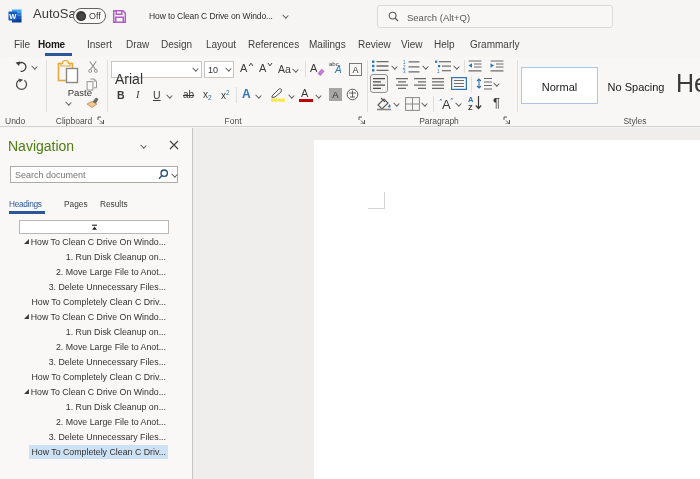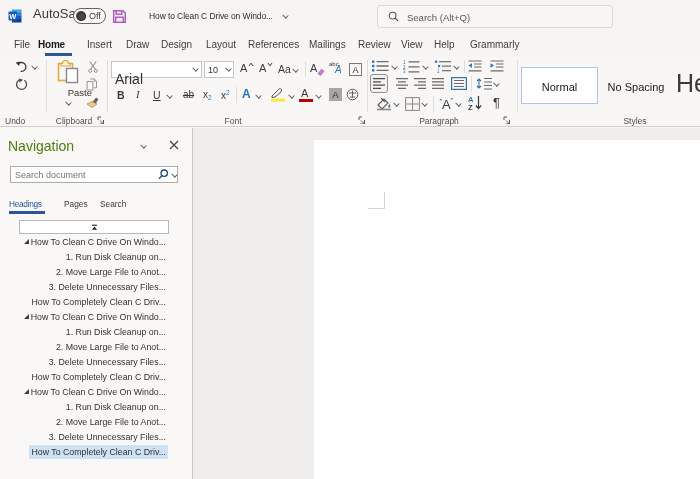--- a/index.html
+++ b/index.html
@@ -267,21 +267,21 @@
 </svg>
 <div class="a" style="left:10px;top:166px;width:168px;height:17px;background:#fff;border:1px solid #aeaca9"></div>
 <div class="a" style="left:15px;top:170px;font-size:9px;color:#767471">Search document</div>
 <svg class="a" style="left:158px;top:169px" width="11" height="11" viewBox="0 0 11 11">
  <circle cx="6.2" cy="4.2" r="3.2" fill="none" stroke="#1f4e79" stroke-width="1.3"></circle>
  <line x1="3.8" y1="6.8" x2="1" y2="9.8" stroke="#1f4e79" stroke-width="1.3"></line>
 </svg>
 <div class="chev" style="left:172px;top:172px"></div>
 <div class="a" style="left:9px;top:199px;font-size:8.3px;color:#2b579a;font-weight:normal;letter-spacing:-0.3px">Headings</div>
 <div class="a" style="left:64px;top:199px;font-size:8.3px;color:#3b3a39">Pages</div>
-<div class="a" style="left:100px;top:199px;font-size:8.3px;color:#3b3a39">Search</div>
+<div class="a" style="left:100px;top:199px;font-size:8.3px;color:#3b3a39">Results</div>
 <div class="a" style="left:9px;top:211px;width:36px;height:2.5px;background:#2b579a"></div>
 
 <div class="a" style="left:19px;top:220px;width:150px;height:14px;background:#fff;border:1px solid #b8b8b8"></div>
 <svg class="a" style="left:91px;top:224px" width="7" height="7" viewBox="0 0 8 7">
  <path d="M1.2 0.9 h5.6" stroke="#222" stroke-width="1.3"></path>
  <path d="M4 2.3 L6.8 6 H1.2 z" fill="#222"></path>
 </svg>
 <div id="tree">
       <svg class="a" style="left:23px;top:238px" width="7" height="7" viewBox="0 0 8 8">
         <path d="M6.8 1.2 v5.6 h-5.6 z" fill="#3b3a39"></path>

